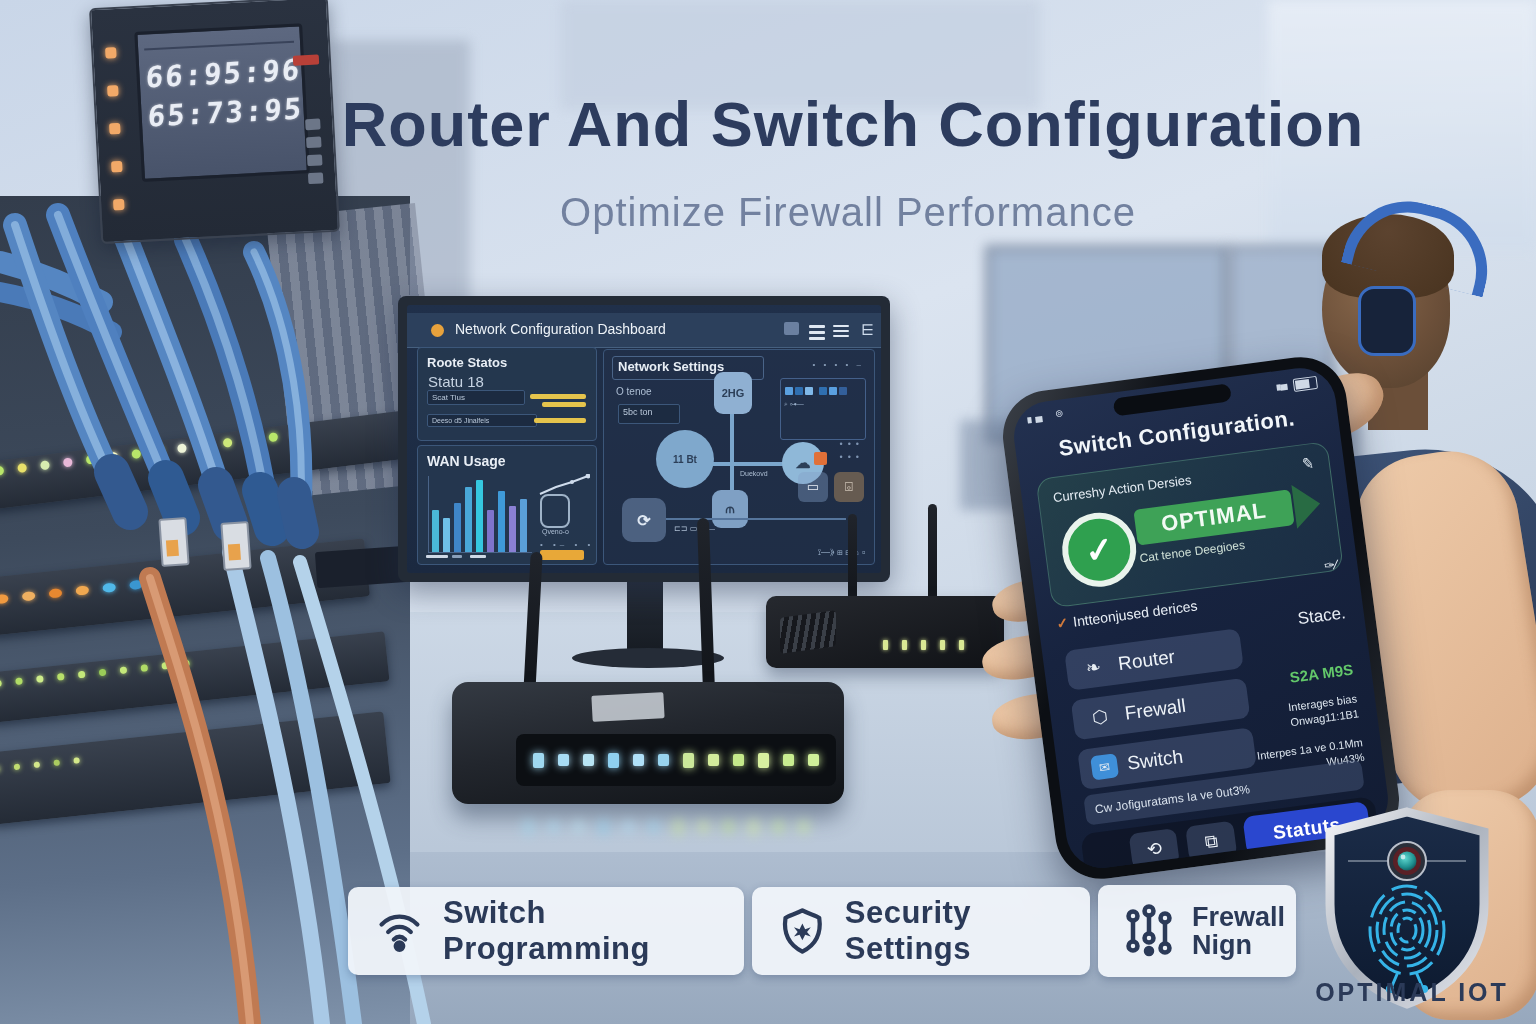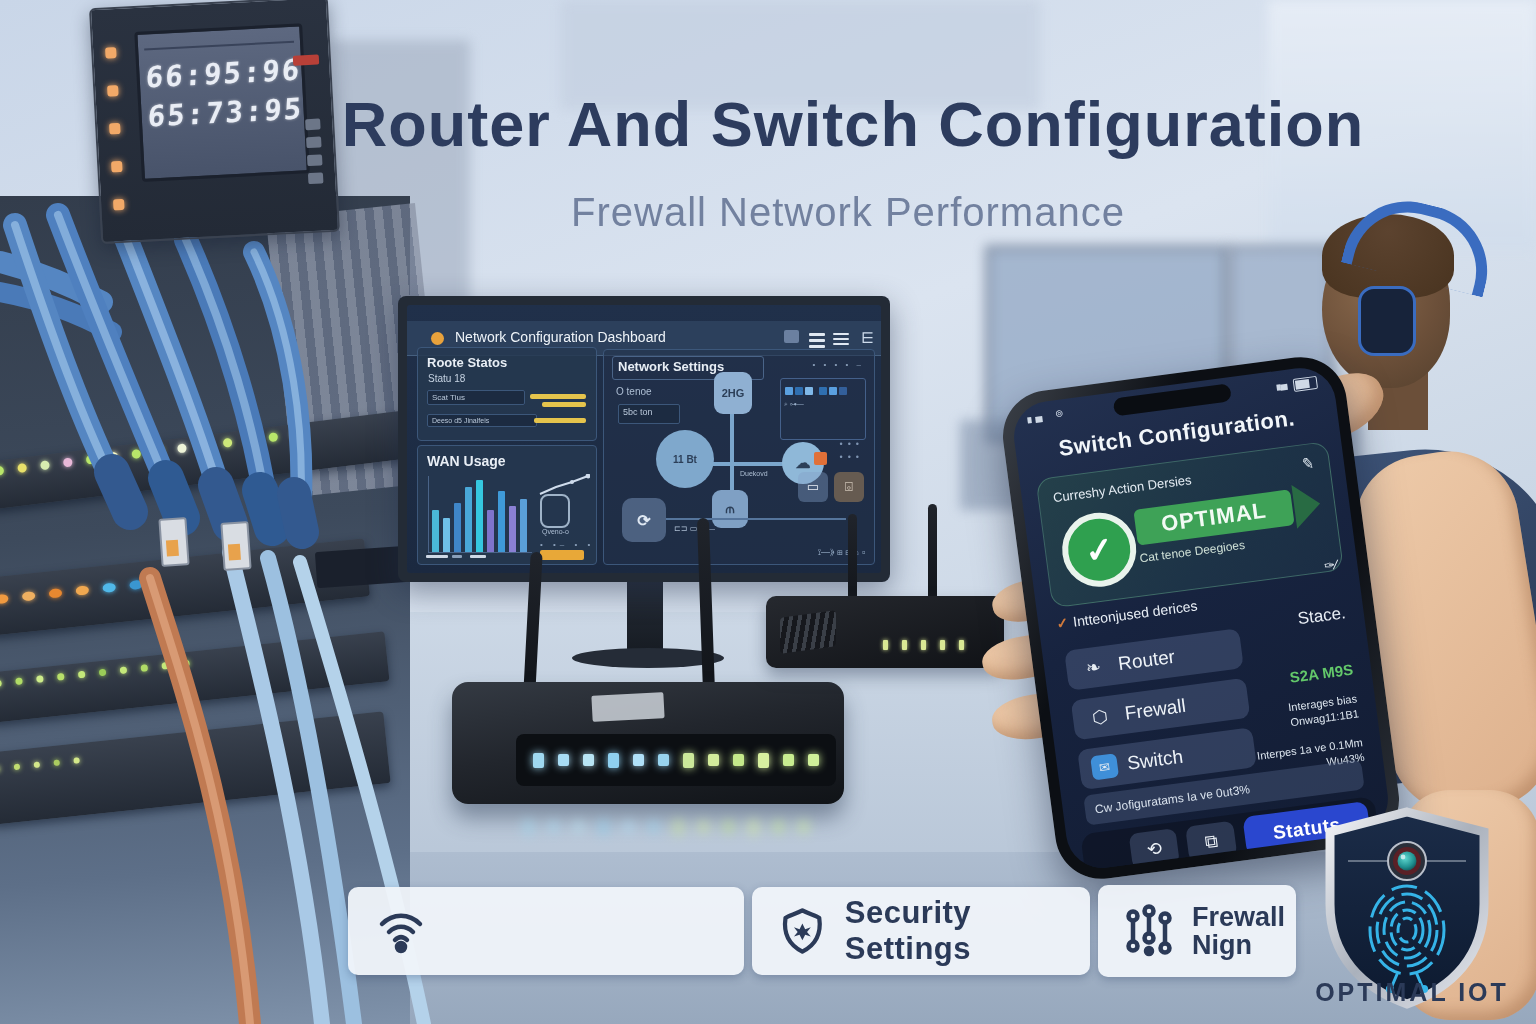--- a/index.html
+++ b/index.html
@@ -39,21 +39,21 @@
     background:linear-gradient(175deg,#333d4c 0%,#3d4a5c 40%,#5d6f88 80%,#7f92aa 100%);}
   .ports{position:absolute;left:280px;top:210px;width:150px;height:280px;opacity:.8;transform:rotate(-6deg);
     background:repeating-linear-gradient(90deg,#8d96a8 0 9px,#69748a 9px 18px);}
   .strip{position:absolute;background:linear-gradient(#39414e,#242b36);border-radius:4px;
     box-shadow:0 4px 10px rgba(10,20,35,.5);}
   .led{width:9px;height:9px;border-radius:50%;display:inline-block;margin:6px 7px 0 7px;}
   
   .monitor{position:absolute;left:398px;top:296px;width:492px;height:286px;background:#232b36;
     border-radius:8px;padding:9px;box-sizing:border-box;box-shadow:0 10px 30px rgba(30,45,70,.45);}
   .mon-screen{position:relative;width:100%;height:100%;background:linear-gradient(#20304a,#1b2940);border-radius:3px;overflow:hidden;}
-  .mon-head{position:absolute;left:0;top:16px;right:0;height:34px;background:#2c405c;border-bottom:1px solid #46607f;}
+  .mon-head{position:absolute;left:0;top:8px;right:0;height:34px;background:#2c405c;border-bottom:1px solid #46607f;}
   .mon-dot{position:absolute;left:24px;top:11px;width:13px;height:13px;border-radius:50%;background:#e8a23c;}
   .mon-title{position:absolute;left:48px;top:8px;font-size:14px;color:#eef3f8;}
   .mon-ico{position:absolute;top:9px;color:#cfdcec;font-size:15px;line-height:15px;}
   .hbar{display:block;width:16px;height:3px;background:#dfe8f2;margin:3px 0;border-radius:1px;}
   .panel{position:absolute;background:rgba(38,56,80,.85);border:1px solid #3c577a;border-radius:4px;}
   .ptitle{color:#e8eef5;font-size:13px;font-weight:bold;padding:7px 0 0 9px;}
   .pfield{position:absolute;background:#1c2b41;border:1px solid #3c577a;border-radius:2px;
     color:#b9c8da;font-size:8px;padding:2px 4px;white-space:nowrap;overflow:hidden;}
   .ybar{position:absolute;height:5px;background:#e5c44c;border-radius:2px;}
   .wan-bars{position:absolute;left:10px;top:30px;width:100px;height:76px;display:flex;align-items:flex-end;gap:4px;
@@ -215,21 +215,21 @@
     <div class="srv-btn" style="right:12px;top:120px;"></div>
     <div class="srv-btn" style="right:12px;top:138px;"></div>
     <div class="srv-btn" style="right:12px;top:156px;"></div>
     <div class="srv-btn" style="right:12px;top:174px;"></div>
   </div>
   <div class="toggle" style="left:160px;top:518px;transform:rotate(-4deg);"></div>
   <div class="toggle" style="left:222px;top:522px;transform:rotate(-4deg);"></div>
   <div class="abs" style="left:316px;top:548px;width:120px;height:36px;background:#1a202c;border-radius:3px;transform:rotate(-4deg);"></div>
 
   <div class="main-title">Router And Switch Configuration</div>
-  <div class="sub-title">Frewall Network Performance</div>
+  <div class="sub-title">Optimize Firewall Performance</div>
 
   <div class="stand-neck"></div>
   <div class="stand-base"></div>
   <div class="monitor">
     <div class="mon-screen">
       <div class="mon-head">
         <div class="mon-dot"></div>
         <div class="mon-title">Network Configuration Dashboard</div>
         <div class="mon-ico" style="right:82px;">
             <span style="display:block;width:15px;height:13px;background:#6b80a0;border-radius:2px;"></span>
@@ -242,21 +242,21 @@
         <div class="mon-ico" style="right:32px;">
             <span class="hbar" style="height:2px;"></span>
             <span class="hbar" style="height:2px;"></span>
             <span class="hbar" style="height:2px;"></span>
           </div>
         <div class="mon-ico" style="right:8px;letter-spacing:-1px;">⋿</div>
       </div>
 
       <div class="panel" style="left:10px;top:42px;width:178px;height:92px;">
         <div class="ptitle">Roote Statos</div>
-        <div class="dsmall" style="left:10px;top:25px;font-size:10px;color:#c6d3e2;">Statu 18</div>
+        <div class="dsmall" style="left:10px;top:25px;font-size:15px;color:#c6d3e2;">Statu 18</div>
         <div class="pfield" style="left:9px;top:42px;width:88px;">Scat Tius</div>
         <div class="ybar" style="left:112px;top:46px;width:56px;"></div>
         <div class="ybar" style="left:124px;top:54px;width:44px;"></div>
         <div class="pfield" style="left:9px;top:66px;width:100px;font-size:7px;">Deeso d5 Jinalfeis</div>
         <div class="ybar" style="left:116px;top:70px;width:52px;"></div>
       </div>
 
       <div class="panel" style="left:10px;top:140px;width:178px;height:118px;">
         <div class="ptitle" style="font-size:14px;">WAN Usage</div>
         <div class="wan-bars" id="wan-bars">
@@ -437,20 +437,21 @@
 
 
   <div class="act" style="left:348px;width:396px;">
     <svg width="54" height="50" viewBox="0 0 54 50" fill="none" stroke="#2b3a58" stroke-width="4.5" stroke-linecap="round">
       <path d="M8,18 C19,7 35,7 46,18"></path>
       <path d="M15,26 C22,19 32,19 39,26"></path>
       <path d="M21,34 C25,30 29,30 33,34"></path>
       <circle cx="27" cy="41" r="4" fill="#2b3a58" stroke="none"></circle>
       <circle cx="27" cy="41" r="4"></circle>
     </svg>
+    <span class="label">Switch Programming</span>
   </div>
 
   <div class="act" style="left:752px;width:338px;">
     <svg width="52" height="52" viewBox="0 0 52 52" fill="none" stroke="#2b3a58" stroke-width="4.5" stroke-linejoin="round">
       <path d="M26,4 C33,8 40,9 44,12 C46,26 42,40 26,48 C10,40 6,26 8,12 C12,9 19,8 26,4 Z"></path>
       <path d="M26,18 L29,24 L35,22 L31,27 L35,32 L29,30 L26,36 L23,30 L17,32 L21,27 L17,22 L23,24 Z" fill="#2b3a58" stroke="none"></path>
     </svg>
     <span class="label">Security Settings</span>
   </div>
 

